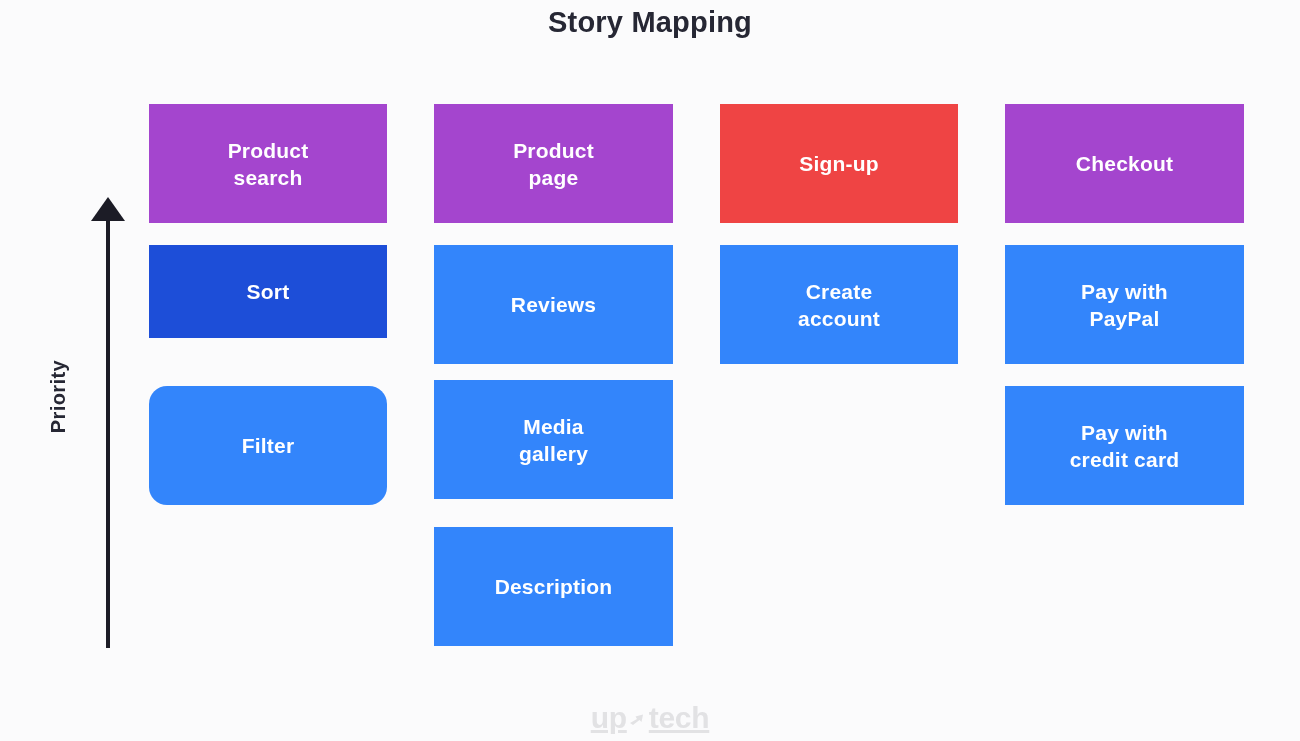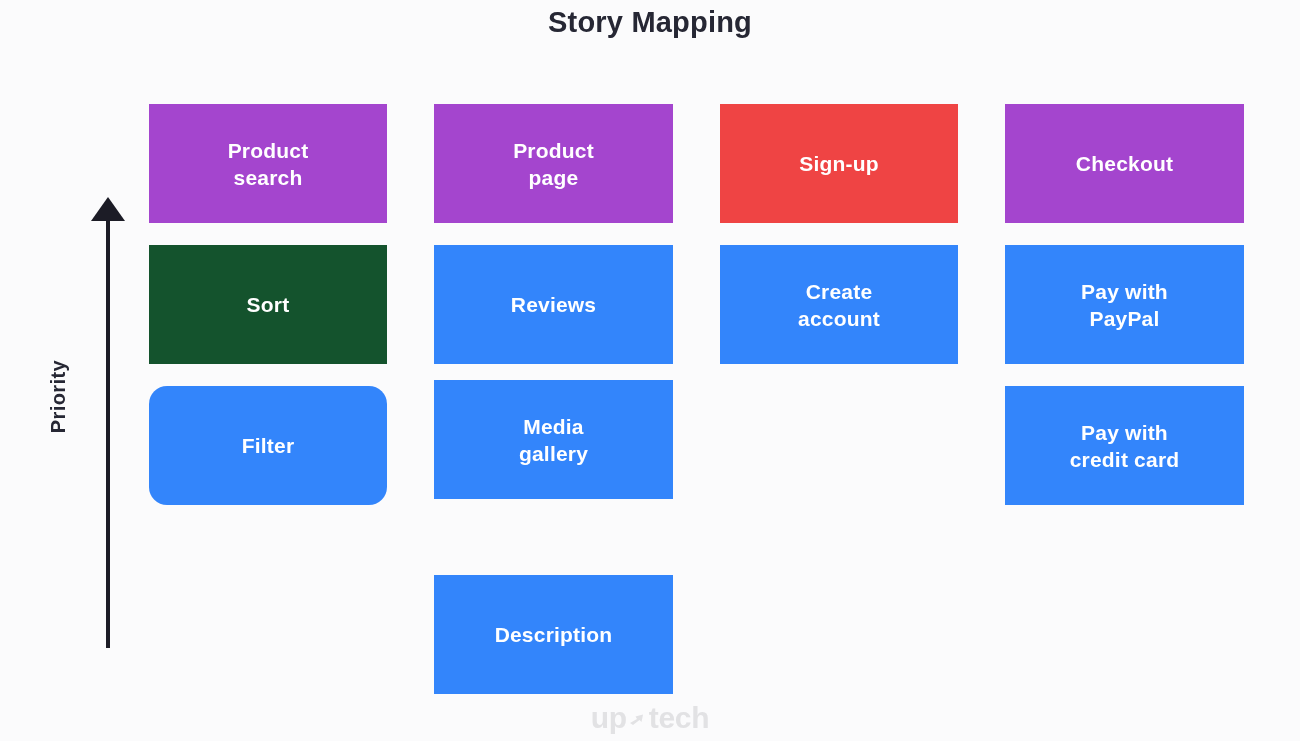--- a/index.html
+++ b/index.html
@@ -102,20 +102,21 @@
     left: 0;
     bottom: 6px;
     width: 1300px;
     text-align: center;
     font-size: 30px;
     font-weight: 700;
     color: #e2e2e4;
     letter-spacing: -0.3px;
     line-height: 34px;
     user-select: none;
+    text-decoration: underline;
   }
   .logo .mark {
     display: inline-block;
     width: 20px;
     height: 20px;
     position: relative;
     top: 2px;
     margin: 0 1px;
   }
   .logo .mark svg { display: block; }
@@ -129,28 +130,28 @@
 
   <div class="axis">
     <div class="axis-head"></div>
     <div class="axis-shaft"></div>
     <div class="axis-label">Priority</div>
   </div>
 
   <div id="cards-layer">
       <div class="card purple" style="left: 149px; width: 238px; top: 104px; height: 119px; background: rgb(164, 69, 206);"><span>Product
 search</span></div>
-      <div class="card blue" style="left: 149px; width: 238px; top: 245px; height: 119px; background: #14532d;"><span>Sort</span></div>
+      <div class="card blue" style="left: 149px; width: 238px; top: 245px; height: 93px; background: #1d4ed8;"><span>Sort</span></div>
       <div class="card blue" style="left: 149px; width: 238px; top: 386px; height: 119px; background: rgb(51, 133, 251); border-radius: 18px;"><span>Filter</span></div>
       <div class="card purple" style="left: 434px; width: 239px; top: 104px; height: 119px; background: rgb(164, 69, 206);"><span>Product
 page</span></div>
       <div class="card blue" style="left: 434px; width: 239px; top: 245px; height: 119px; background: rgb(51, 133, 251); text-align: center;"><span>Reviews</span></div>
       <div class="card blue" style="left: 434px; width: 239px; top: 380px; height: 119px; background: rgb(51, 133, 251);"><span>Media
 gallery</span></div>
-      <div class="card blue" style="left: 434px; width: 239px; top: 527px; height: 119px; background: rgb(51, 133, 251); margin-top: 48px;"><span>Description</span></div>
+      <div class="card blue" style="left: 434px; width: 239px; top: 527px; height: 119px; background: rgb(51, 133, 251);"><span>Description</span></div>
       <div class="card purple" style="left: 720px; width: 238px; top: 104px; height: 119px; background: #ef4444;"><span>Sign-up</span></div>
       <div class="card blue" style="left: 720px; width: 238px; top: 245px; height: 119px; background: rgb(51, 133, 251);"><span>Create
 account</span></div>
       <div class="card purple" style="left: 1005px; width: 239px; top: 104px; height: 119px; background: rgb(164, 69, 206); text-align: center;"><span>Checkout</span></div>
       <div class="card blue" style="left: 1005px; width: 239px; top: 245px; height: 119px; background: rgb(51, 133, 251);"><span>Pay with
 PayPal</span></div>
       <div class="card blue" style="left: 1005px; width: 239px; top: 386px; height: 119px; background: rgb(51, 133, 251);"><span>Pay with
 credit card</span></div>
     </div>
 

